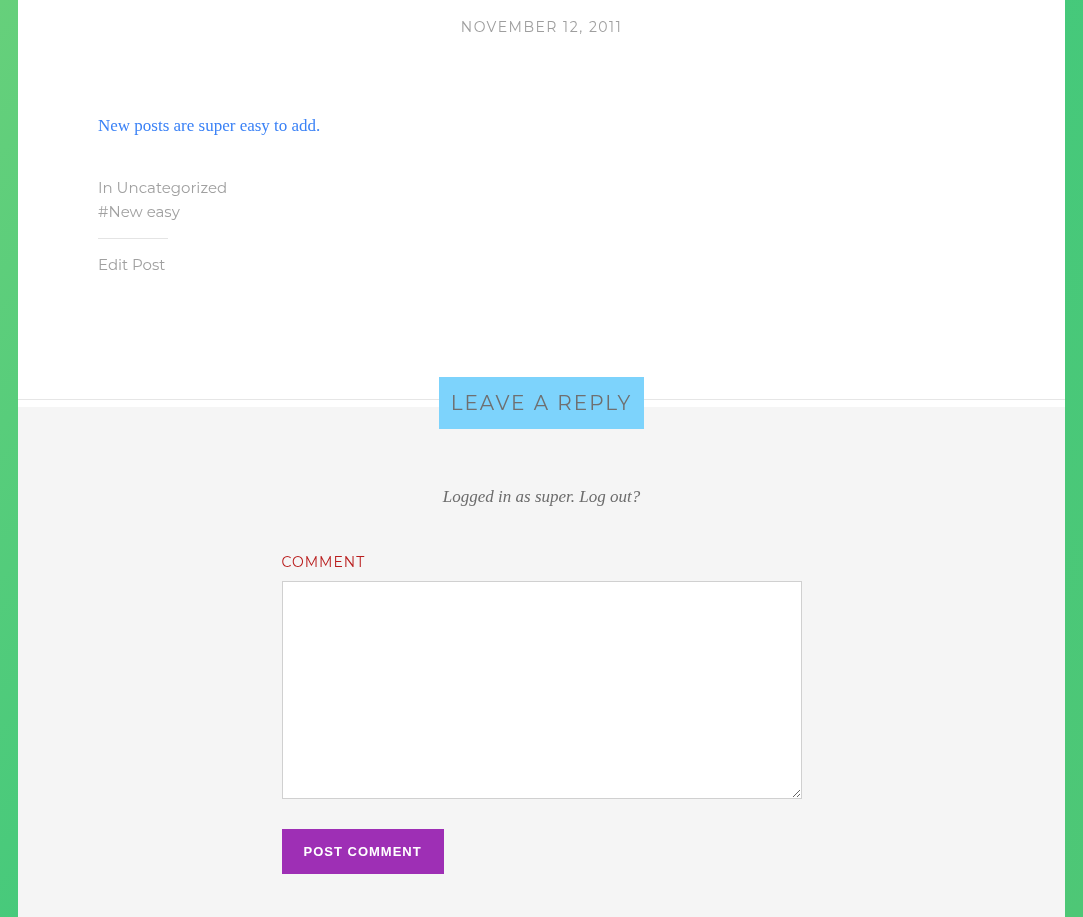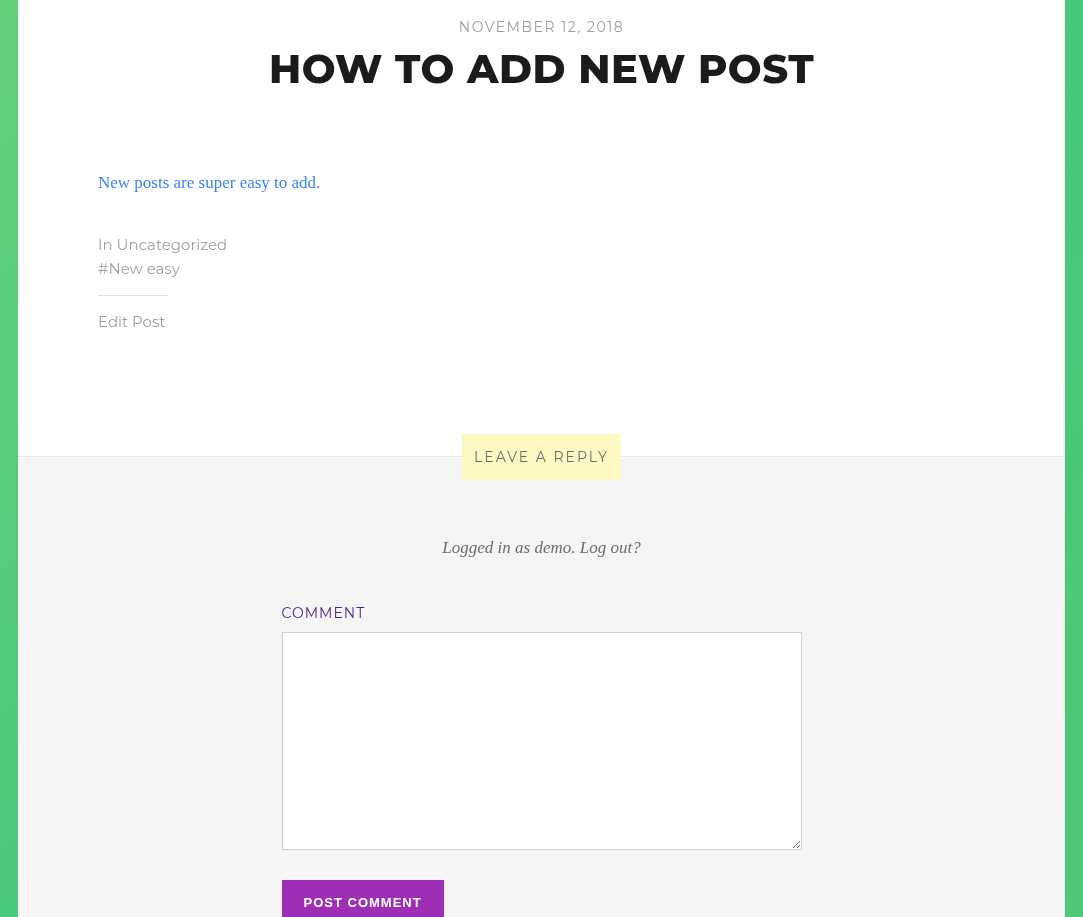--- a/index.html
+++ b/index.html
@@ -52,43 +52,43 @@
     .reply-wrap { position: relative; margin-top: 80px; }
     .reply-top-line {
       border: none; border-top: 1px solid #e6e6e6;
       position: absolute; top: 22px; left: 0; right: 0; width: 100%;
     }
     .reply-badge {
       position: relative;
       display: block;
       width: fit-content;
       margin: 0 auto;
-      background: #fef9c3;
+      background: #7dd3fc;
       color: #6f6f6f;
       letter-spacing: 2px;
-      font-size: 14px;
+      font-size: 20px;
       padding: 14px 12px;
       z-index: 1;
     }
     .reply-area {
       background: #f5f5f5;
       padding: 80px 0 70px 0;
       margin-top: -22px;
     }
     .logged-in {
       text-align: center;
       font-family: Georgia, serif;
       font-style: italic;
       color: #6c6c6c;
       font-size: 17px;
     }
     .logged-in .link { cursor: pointer; }
     .comment-form { width: 520px; margin: 46px auto 0 auto; }
     .comment-label {
-      color: #4c1d95; letter-spacing: 1px; font-size: 14px;
+      color: #b91c1c; letter-spacing: 1px; font-size: 14px;
       margin-bottom: 10px; display: block;
     }
     textarea.comment-box {
       width: 100%; height: 218px;
       background: #fff; border: 1px solid #d0d0d0;
       resize: vertical; font-family: inherit; font-size: 14px;
       padding: 10px;
     }
     .post-comment-btn {
       margin-top: 26px;
@@ -100,39 +100,38 @@
       letter-spacing: 1px;
       font-size: 13px;
       cursor: pointer;
     }
   </style>
 </head>
 <body>
 
 <div class="page">
 
-  <div class="post-date">NOVEMBER 12, 2018</div>
-  <h1 class="post-title">HOW TO ADD NEW POST</h1>
+  <div class="post-date">NOVEMBER 12, 2011</div>
 
   <div class="post-body">New posts are super easy to add.</div>
 
   <div class="post-meta">
     <span class="meta-row"><span>In </span><span>Uncategorized</span></span>
     <span class="meta-row"><span>#</span><span>New easy</span></span>
     <hr class="meta-sep">
     <span class="meta-row">Edit Post</span>
   </div>
 
   <div class="reply-wrap">
     <hr class="reply-top-line">
     <div class="reply-badge">LEAVE A REPLY</div>
 
     <div class="reply-area">
       <div class="logged-in">
-        <span>Logged in as </span><span class="link">demo</span><span>. </span><span class="link">Log out?</span>
+        <span>Logged in as </span><span class="link">super</span><span>. </span><span class="link">Log out?</span>
       </div>
 
       <div class="comment-form">
         <label class="comment-label">COMMENT</label>
         <textarea class="comment-box" style=""></textarea>
         <button class="post-comment-btn">POST COMMENT</button>
       </div>
     </div>
   </div>
 

